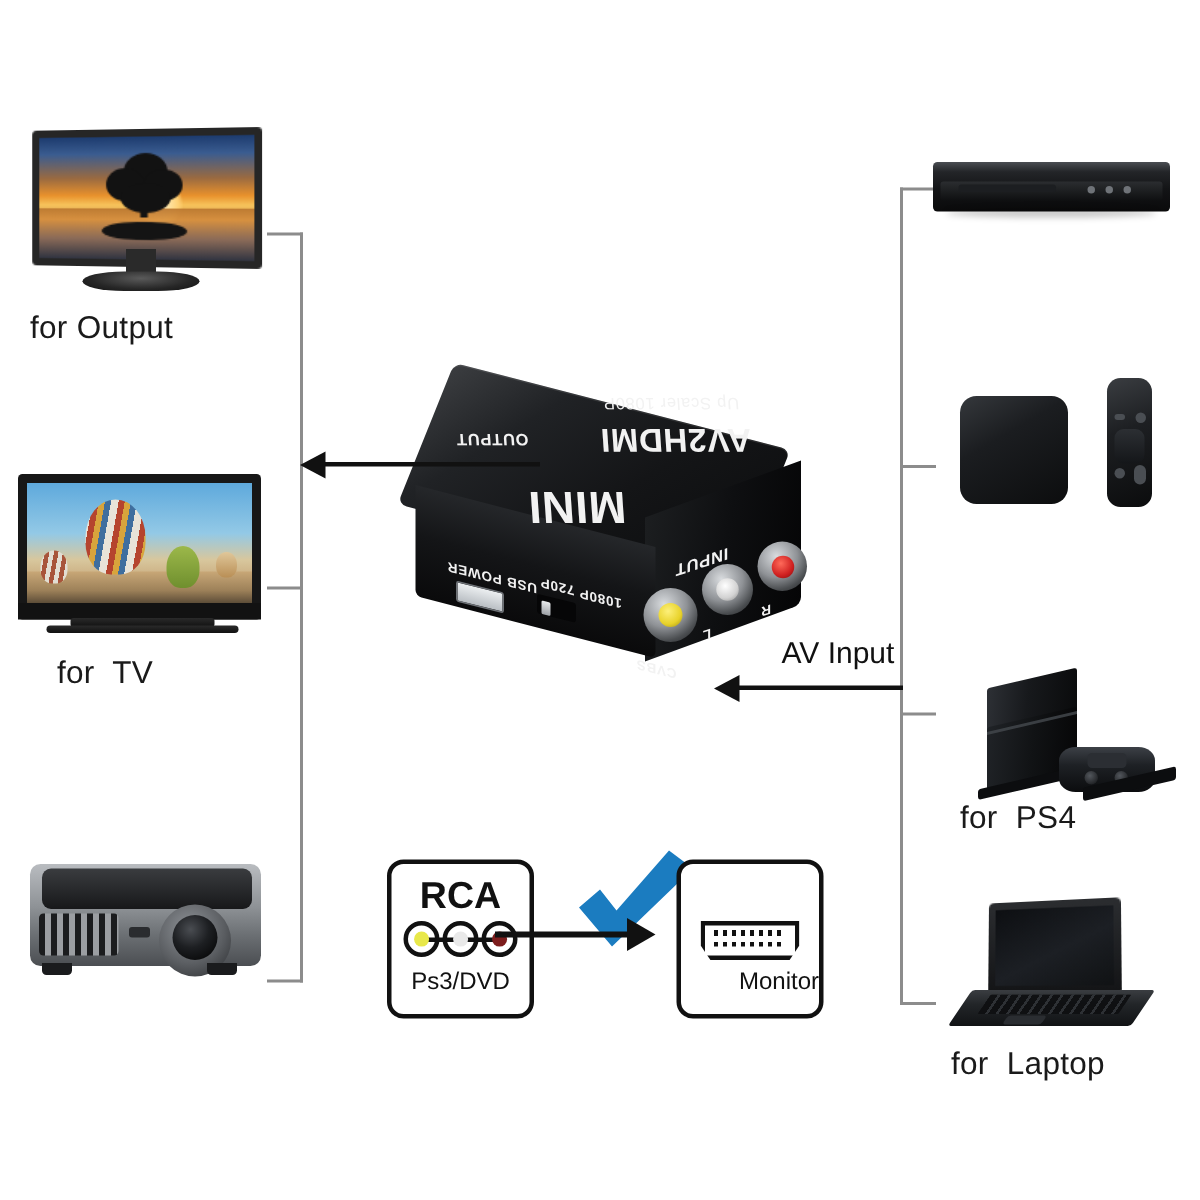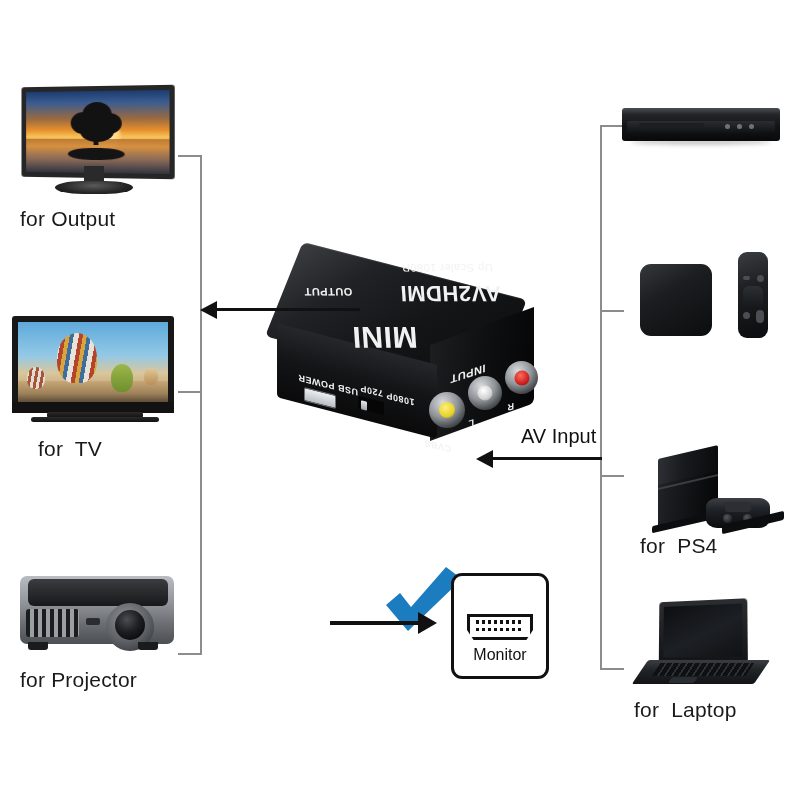--- a/index.html
+++ b/index.html
@@ -231,21 +231,20 @@
     <div class="proj-body" style="left:0;top:6px;width:154px;height:68px;">
       <div class="proj-top"></div>
       <div class="proj-vent"></div>
       <div class="abs" style="left:43%;top:62%;width:14px;height:7px;background:#2a2c2f;border-radius:2px;"></div>
       <div class="proj-lens-ring" style="left:56%;top:40%;width:48px;height:48px;"></div>
       <div class="proj-lens" style="left:61.5%;top:50%;width:30px;height:30px;"></div>
     </div>
     <div class="proj-foot" style="left:8px;top:72px;width:20px;height:8px;"></div>
     <div class="proj-foot" style="left:118px;top:72px;width:20px;height:8px;"></div>
   </div>
-  <div class="caption abs" style="left:20px;top:668px;">for Projector</div>
 
   <div class="abs" style="left:622px;top:108px;width:162px;height:42px;">
     <div class="bd-body" style="left:0;top:0;width:158px;height:33px;">
       <div class="bd-face">
         <div class="bd-tray"></div>
         <div class="bd-btn" style="left:66%;top:30%;width:5px;height:5px;"></div>
         <div class="bd-btn" style="left:74%;top:30%;width:5px;height:5px;"></div>
         <div class="bd-btn" style="left:82%;top:30%;width:5px;height:5px;"></div>
       </div>
       <div class="bd-shadow"></div>
@@ -323,32 +322,46 @@
     <div class="cv-txt" style="left:245px;top:144px;font-size:9px;transform:rotate(180deg) skewY(-18deg);">R</div>
   </div>
 
   <div class="arrow-line" style="left:216px;top:308px;width:144px;"></div>
   <div class="arrow-head-left" style="left:200px;top:301px;"></div>
 
   <div class="arrow-label" style="left:521px;top:425px;">AV Input</div>
   <div class="arrow-line" style="left:492px;top:457px;width:110px;"></div>
   <div class="arrow-head-left" style="left:476px;top:450px;"></div>
 
+  <div class="dg-box" style="left:258px;top:573px;width:92px;height:100px;">
+    <div class="dg-title" style="top:7px;font-size:25px;">RCA</div>
+    <div class="dg-wire" style="left:18px;top:49px;width:56px;"></div>
+    <div class="dg-rca" style="left:8px;top:38px;width:24px;height:24px;">
+      <i style="background:#e8e84a;"></i>
+    </div>
+    <div class="dg-rca" style="left:34px;top:38px;width:24px;height:24px;">
+      <i style="background:#e9e9e9;"></i>
+    </div>
+    <div class="dg-rca" style="left:60px;top:38px;width:24px;height:24px;">
+      <i style="background:#7d1d1d;"></i>
+    </div>
+    <div class="dg-sub" style="top:70px;font-size:16px;">Ps3/DVD</div>
+  </div>
 
   <div class="check" style="left:378px;top:565px;">
     <svg width="86" height="70" viewBox="0 0 86 70" aria-hidden="true">
       <polygon points="30,66 8,40 22,28 33,42 68,2 84,14" fill="#1b7cc0"></polygon>
     </svg>
   </div>
 
   <div class="arrow-line" style="left:330px;top:621px;width:90px;height:4px;"></div>
   <div class="arrow-head-right" style="left:418px;top:612px;"></div>
 
   <div class="dg-box" style="left:451px;top:573px;width:92px;height:100px;">
     <div class="dg-hdmi" style="left:13px;top:38px;width:66px;height:26px;">
       <div class="shell"></div>
       <div class="pins"></div>
       <div class="pins2"></div>
     </div>
-    <div class="dg-sub" style="top:70px;font-size:16px;">Monitor</div>
+    <div class="dg-sub" style="top:70px;font-size:16px;text-align:right;">Monitor</div>
   </div>
 
 </div>
 
 </body></html>

